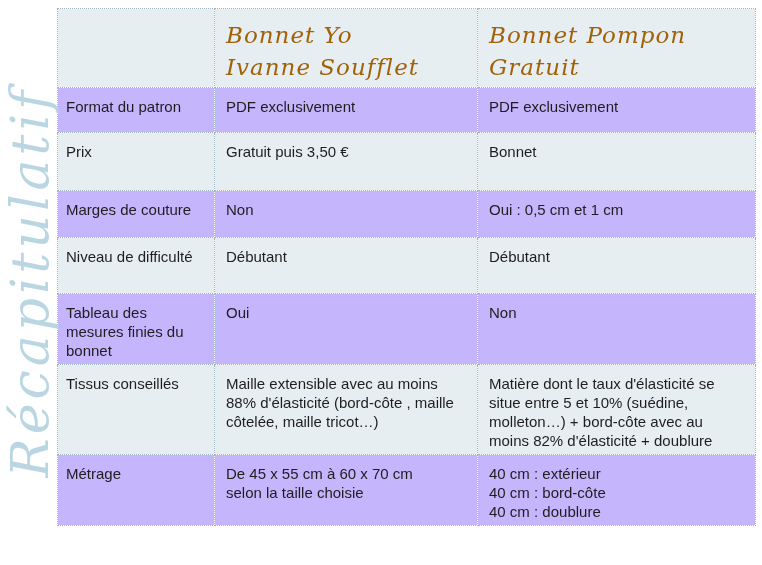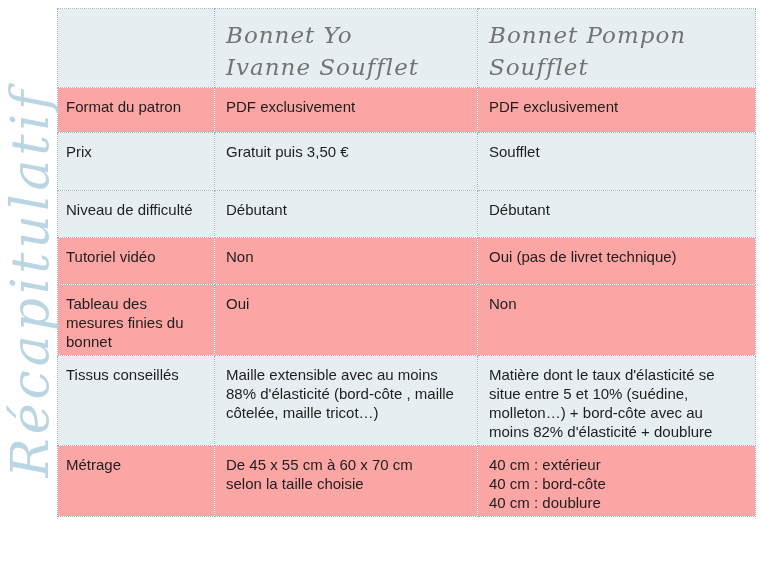--- a/index.html
+++ b/index.html
@@ -55,36 +55,36 @@
     white-space: pre-line;
     overflow: hidden;
     text-align: left;
     font-weight: normal;
   }
   table.compare td.c2, table.compare td.c3,
   table.compare th.c2, table.compare th.c3 {
     padding-left: 11px;
   }
   .row-light { background: #e7eef2; }
-  .row-dark  { background: #fca5a5; }
+  .row-dark  { background: #c4b5fd; }
   thead th.script {
     font-family: "DejaVu Serif", serif;
     font-style: italic;
     font-size: 23px;
     line-height: 32px;
     padding-top: 10px;
     padding-left: 13px;
-    color: #737373;
+    color: #a16207;
     letter-spacing: 1px;
   }
   thead tr          { height: 77px; }
   tbody tr:nth-child(1) { height: 45px; }
   tbody tr:nth-child(2) { height: 58px; }
   tbody tr:nth-child(3) { height: 47px; }
-  tbody tr:nth-child(4) { height: 47px; }
+  tbody tr:nth-child(4) { height: 56px; }
   tbody tr:nth-child(5) { height: 39px; }
   tbody tr:nth-child(6) { height: 47px; }
   tbody tr:nth-child(7) { height: 46px; }
   tbody tr:nth-child(8) { height: 89px; }
   tbody tr:nth-child(9) { height: 69px; }
 </style>
 </head>
 <body>
 
 <div class="canvas">
@@ -96,43 +96,43 @@
       <col style="width:157px">
       <col style="width:263px">
       <col style="width:278px">
     </colgroup>
     <thead>
       <tr class="row-light">
         <th class="c1"></th>
         <th class="c2 script">Bonnet Yo
 Ivanne Soufflet</th>
         <th class="c3 script">Bonnet Pompon
-Soufflet</th>
+Gratuit</th>
       </tr>
     </thead>
     <tbody>
       <tr class="row-dark">
         <td class="c1">Format du patron</td>
         <td class="c2">PDF exclusivement</td>
         <td class="c3">PDF exclusivement</td>
       </tr>
       <tr class="row-light">
         <td class="c1">Prix</td>
         <td class="c2">Gratuit puis 3,50 €</td>
-        <td class="c3">Soufflet</td>
+        <td class="c3">Bonnet</td>
+      </tr>
+      <tr class="row-dark">
+        <td class="c1">Marges de couture</td>
+        <td class="c2">Non</td>
+        <td class="c3">Oui : 0,5 cm et 1 cm</td>
       </tr>
       <tr class="row-light">
         <td class="c1">Niveau de difficulté</td>
         <td class="c2">Débutant</td>
         <td class="c3">Débutant</td>
-      </tr>
-      <tr class="row-dark">
-        <td class="c1">Tutoriel vidéo</td>
-        <td class="c2">Non</td>
-        <td class="c3">Oui (pas de livret technique)</td>
       </tr>
       <tr class="row-dark">
         <td class="c1">Tableau des mesures finies du bonnet</td>
         <td class="c2">Oui</td>
         <td class="c3">Non</td>
       </tr>
       <tr class="row-light">
         <td class="c1">Tissus conseillés</td>
         <td class="c2">Maille extensible avec au moins 88% d'élasticité (bord-côte , maille côtelée, maille tricot…)</td>
         <td class="c3">Matière dont le taux d'élasticité se situe entre 5 et 10% (suédine, molleton…) + bord-côte avec au moins 82% d'élasticité + doublure</td>

